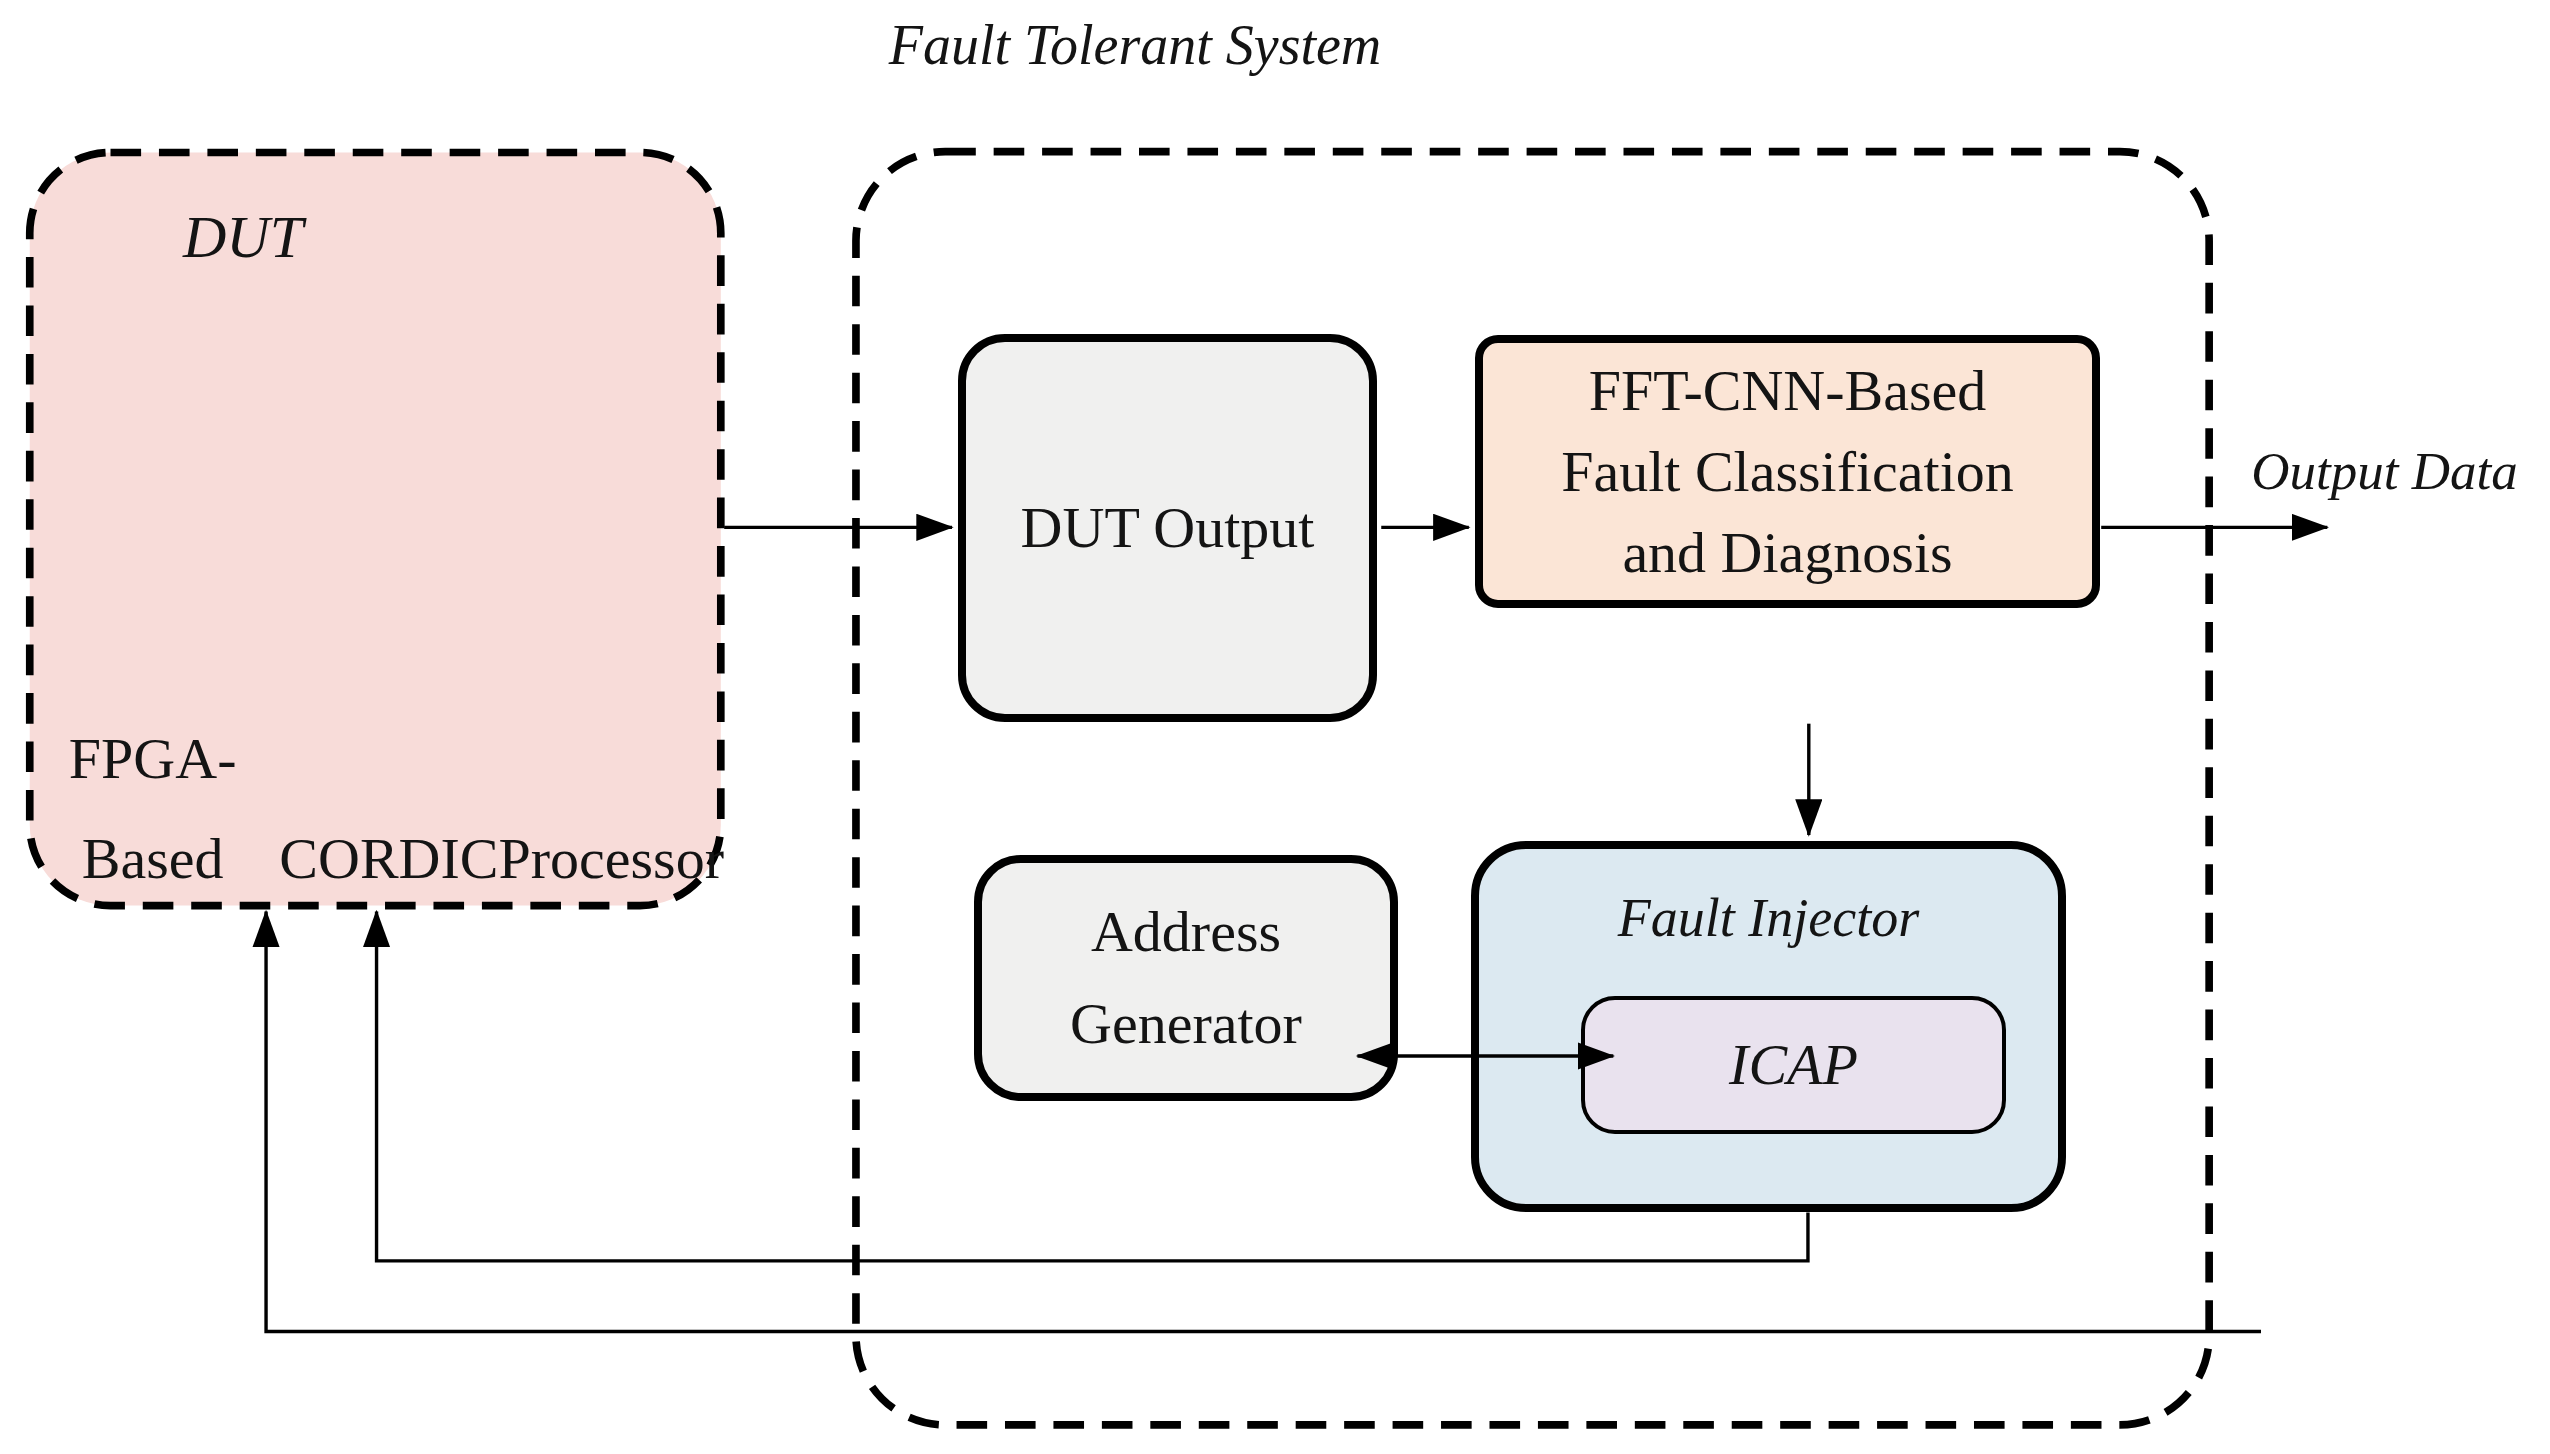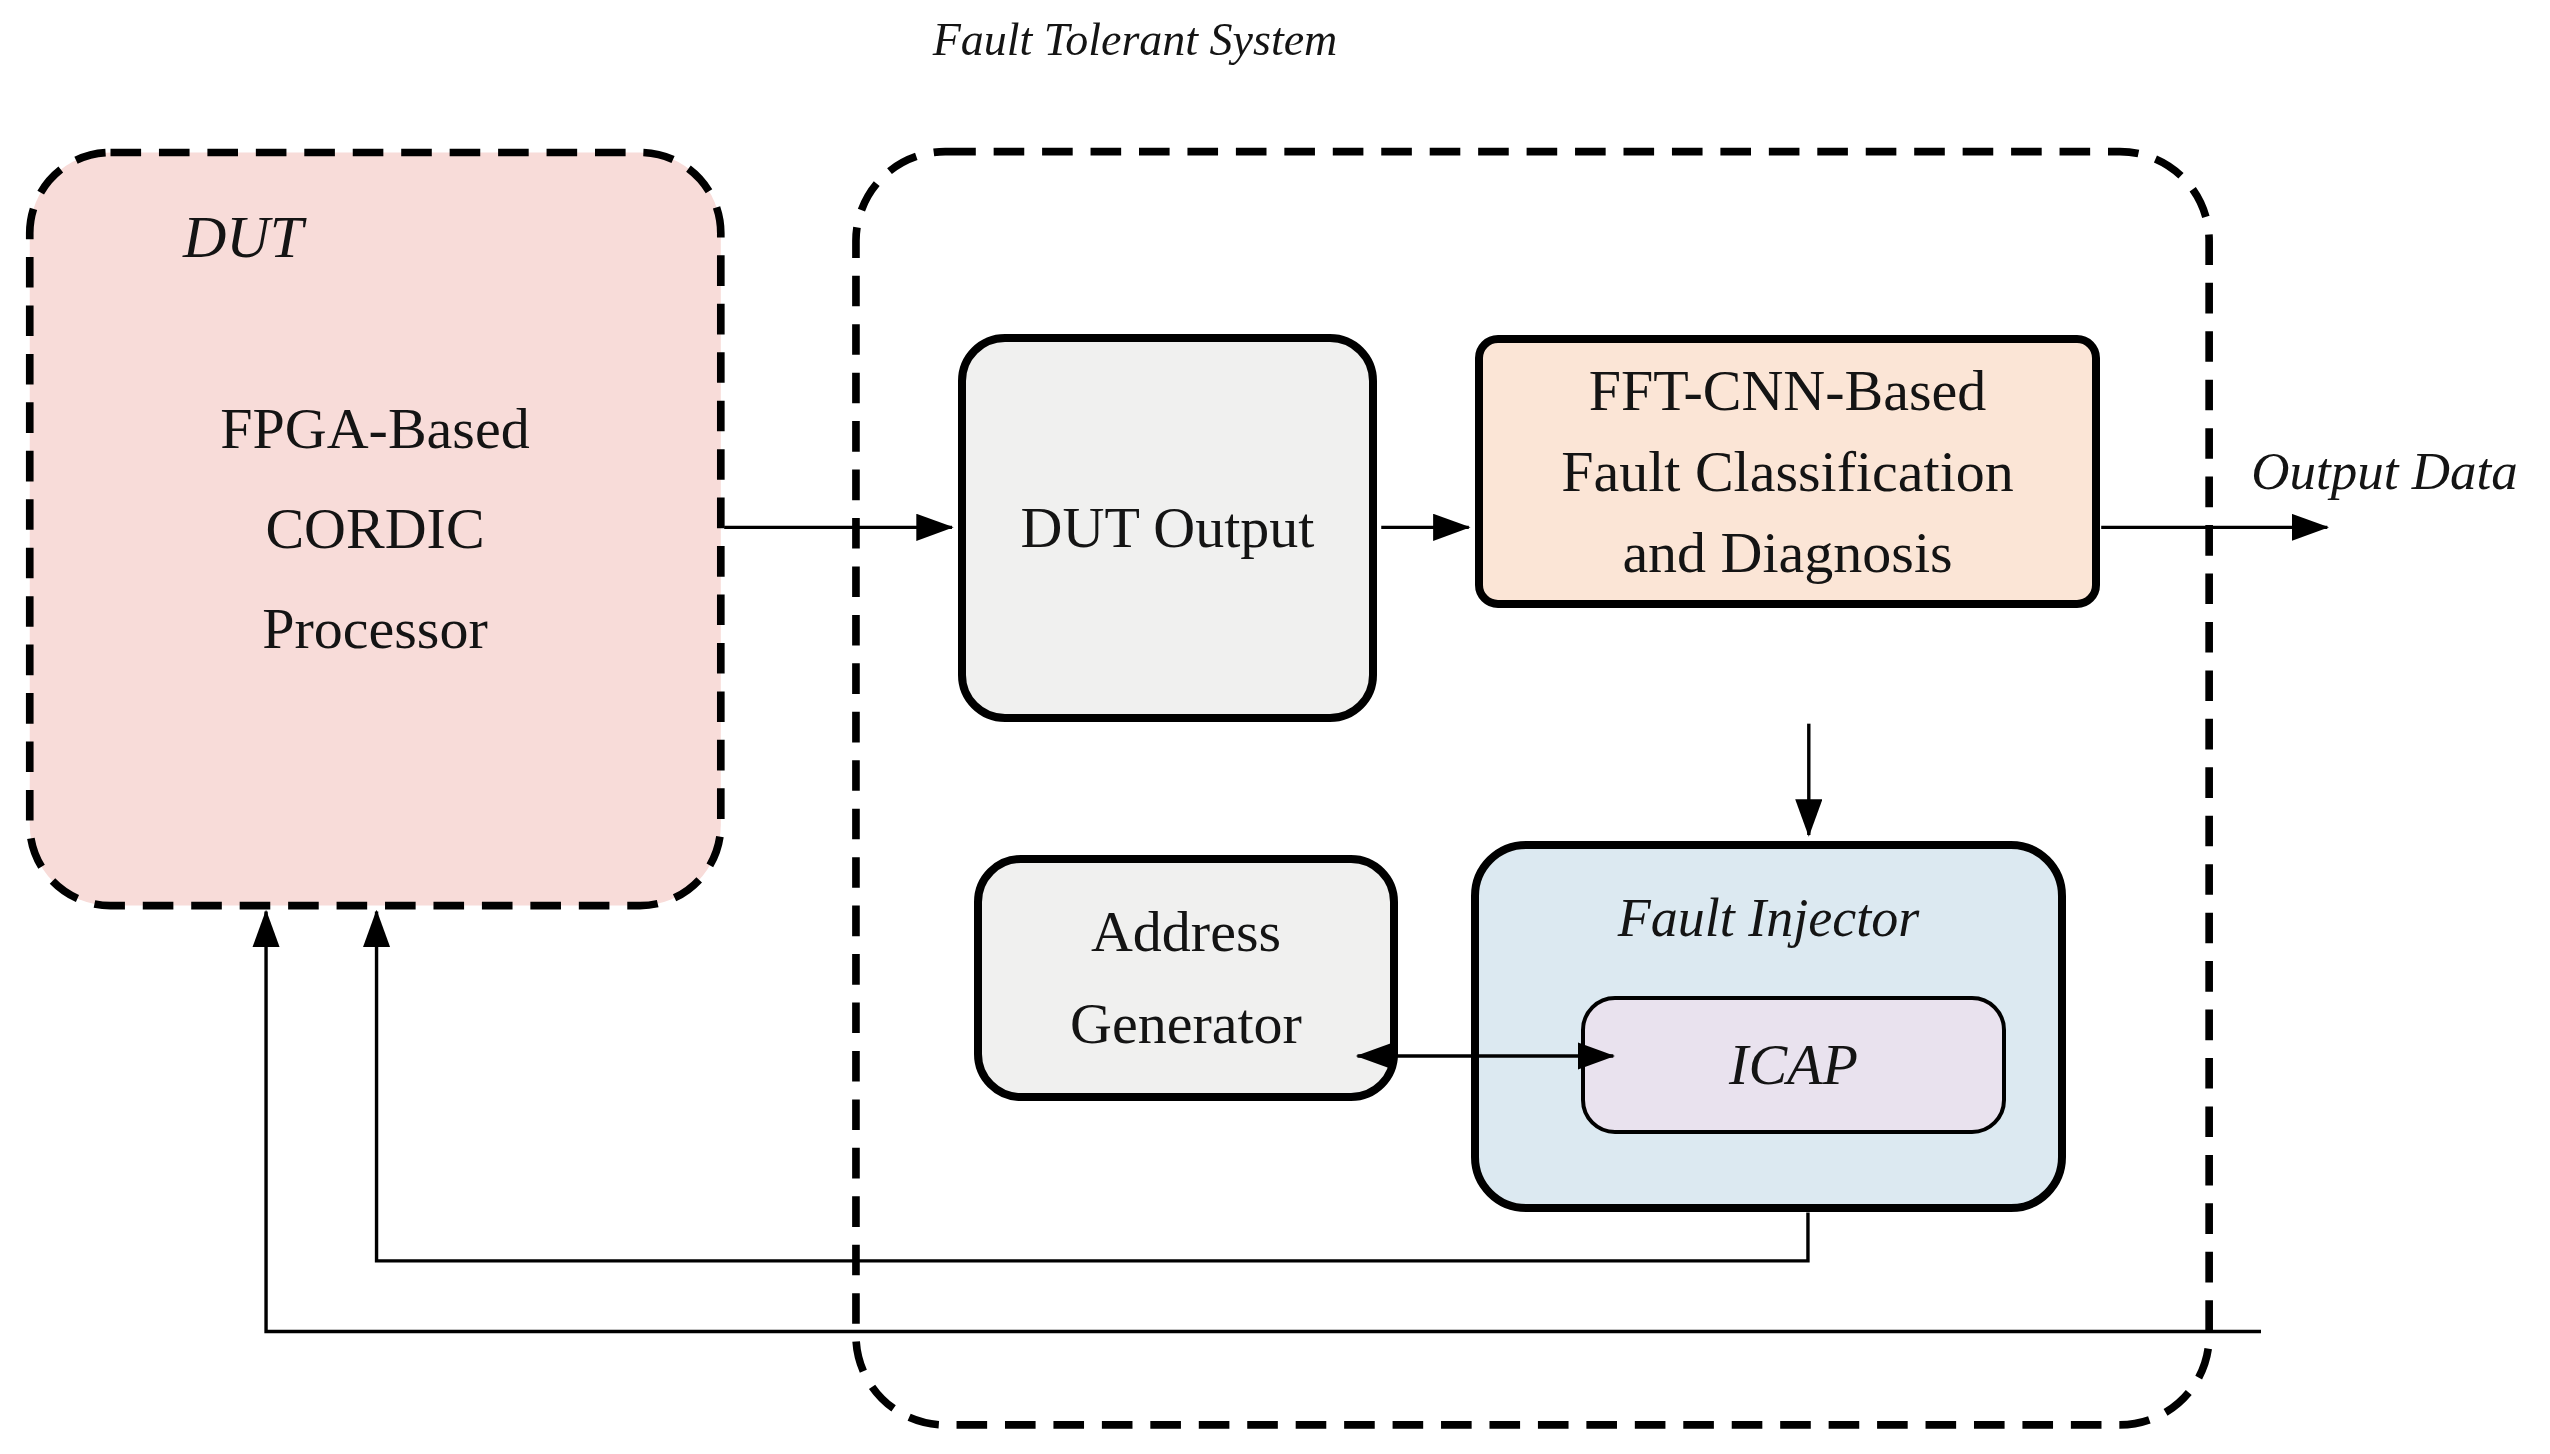--- a/index.html
+++ b/index.html
@@ -20,26 +20,26 @@
     text-align:center;white-space:nowrap;
   }
   .box{
     position:absolute;z-index:2;box-sizing:border-box;
     border:8.5px solid #000;
     display:flex;flex-direction:column;align-items:center;justify-content:center;
     text-align:center;font-size:58px;line-height:1.4;
   }
   #dut-text{
     position:absolute;z-index:2;left:26px;top:149px;width:698px;height:760px;
-    display:flex;flex-direction:column;align-items:center;justify-content:center;
+    display:flex;flex-direction:row;align-items:flex-end;justify-content:center;
     text-align:center;font-size:58px;line-height:100px;
   }
   #dut-label{left:183px;top:204px;text-align:left;font-size:60px;}
   #fdc-label{left:853px;top:202px;width:1360px;}
-  #title{left:829px;top:15.3px;width:612px;font-size:46px;}
+  #title{left:829px;top:15.3px;width:612px;font-size:56px;}
   #dut-output-box{left:958px;top:334px;width:419px;height:388px;border-radius:47px;text-align:right;}
   #fft-box{left:1475px;top:335px;width:625px;height:273px;border-radius:23px;line-height:81px;}
   #address-box{left:974px;top:855px;width:424px;height:246px;border-radius:47px;line-height:92px;}
   #injector-box{left:1471px;top:841px;width:595px;height:371px;border-radius:55px;justify-content:flex-start;}
   #injector-label{position:relative;margin-top:32px;font-style:italic;font-size:54px;}
   #icap-box{position:absolute;left:102px;top:147px;width:417px;height:130px;
     border:4.3px solid #000;border-radius:34px;
     display:flex;align-items:center;justify-content:center;font-size:58px;font-style:italic;}
   #output-data-label{left:2223px;top:442px;width:323px;font-size:53px;}
   #input-data-label{left:2210px;top:1234px;width:281px;font-size:53px;}

